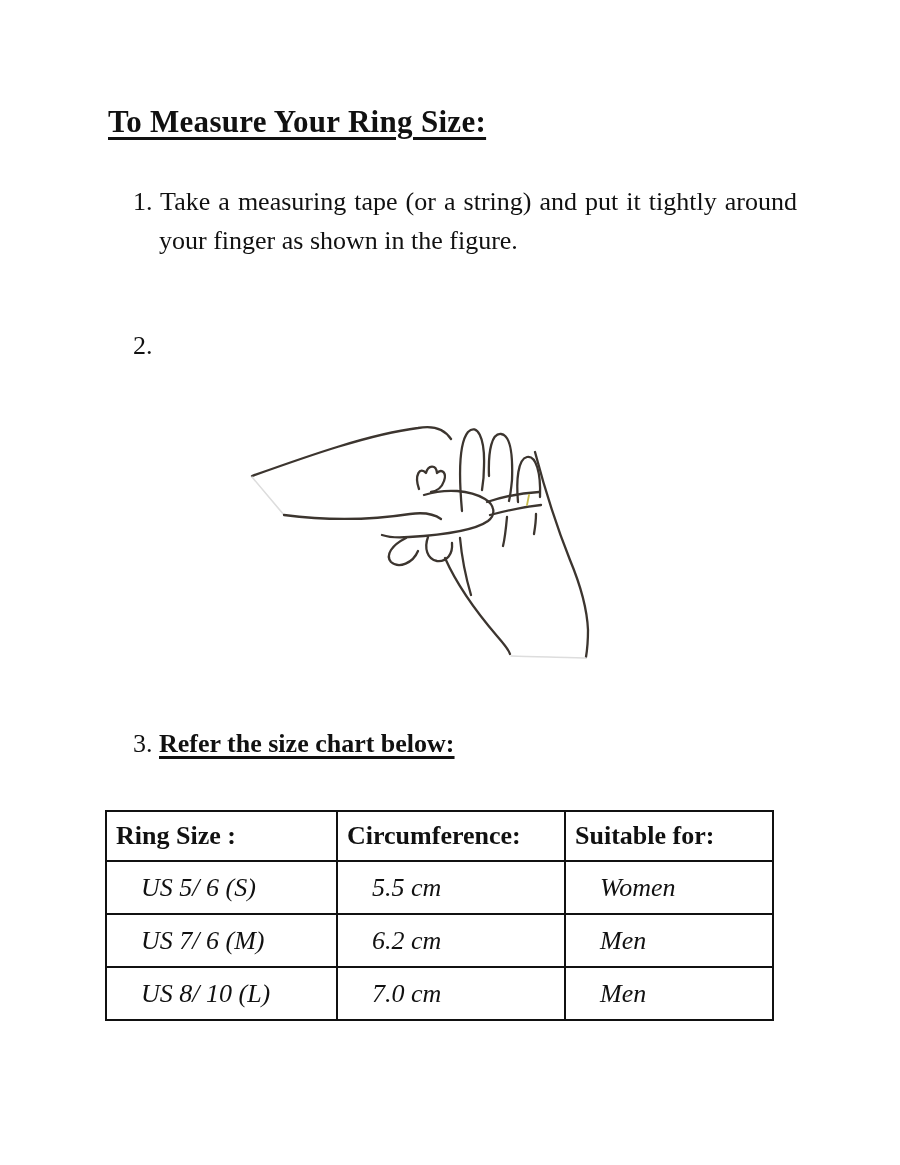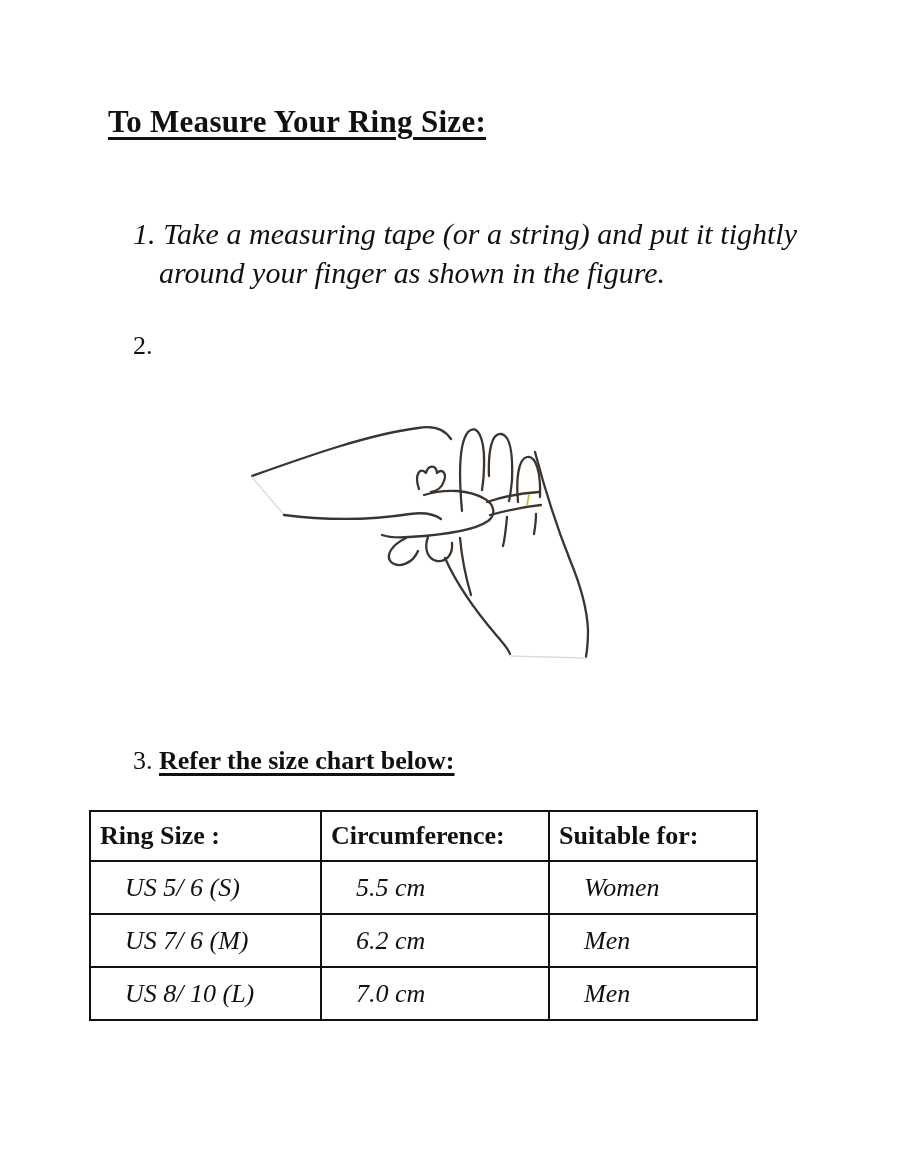--- a/index.html
+++ b/index.html
@@ -28,27 +28,25 @@
     text-decoration: underline;
     text-decoration-thickness: 3px;
     text-underline-offset: 5px;
     white-space: nowrap;
   }
   .step1 {
     position: absolute;
     left: 133px;
     top: 182px;
     width: 664px;
-    font-size: 30px;
-    font-style: italic;
+    font-size: 26px;
     line-height: 39px;
     text-align: justify;
     padding-left: 26px;
     text-indent: -26px;
-    margin-top: 32px;
   }
   .step2 {
     position: absolute;
     left: 133px;
     top: 326px;
     font-size: 26px;
     line-height: 39px;
   }
   .illustration {
     position: absolute;
@@ -57,31 +55,30 @@
     width: 392px;
     height: 255px;
   }
   .step3 {
     position: absolute;
     left: 133px;
     top: 724px;
     font-size: 26px;
     line-height: 40px;
     white-space: nowrap;
-    margin-top: 17px;
   }
   .step3 .step3-label {
     font-weight: bold;
     text-decoration: underline;
     text-decoration-thickness: 3px;
     text-underline-offset: 4px;
   }
   .size-table {
     position: absolute;
-    left: 89px;
+    left: 105px;
     top: 810px;
     width: 667px;
     border-collapse: collapse;
     table-layout: fixed;
   }
   .size-table col.c1 { width: 231px; }
   .size-table col.c2 { width: 228px; }
   .size-table col.c3 { width: 208px; }
   .size-table th, .size-table td {
     border: 2px solid #111111;

